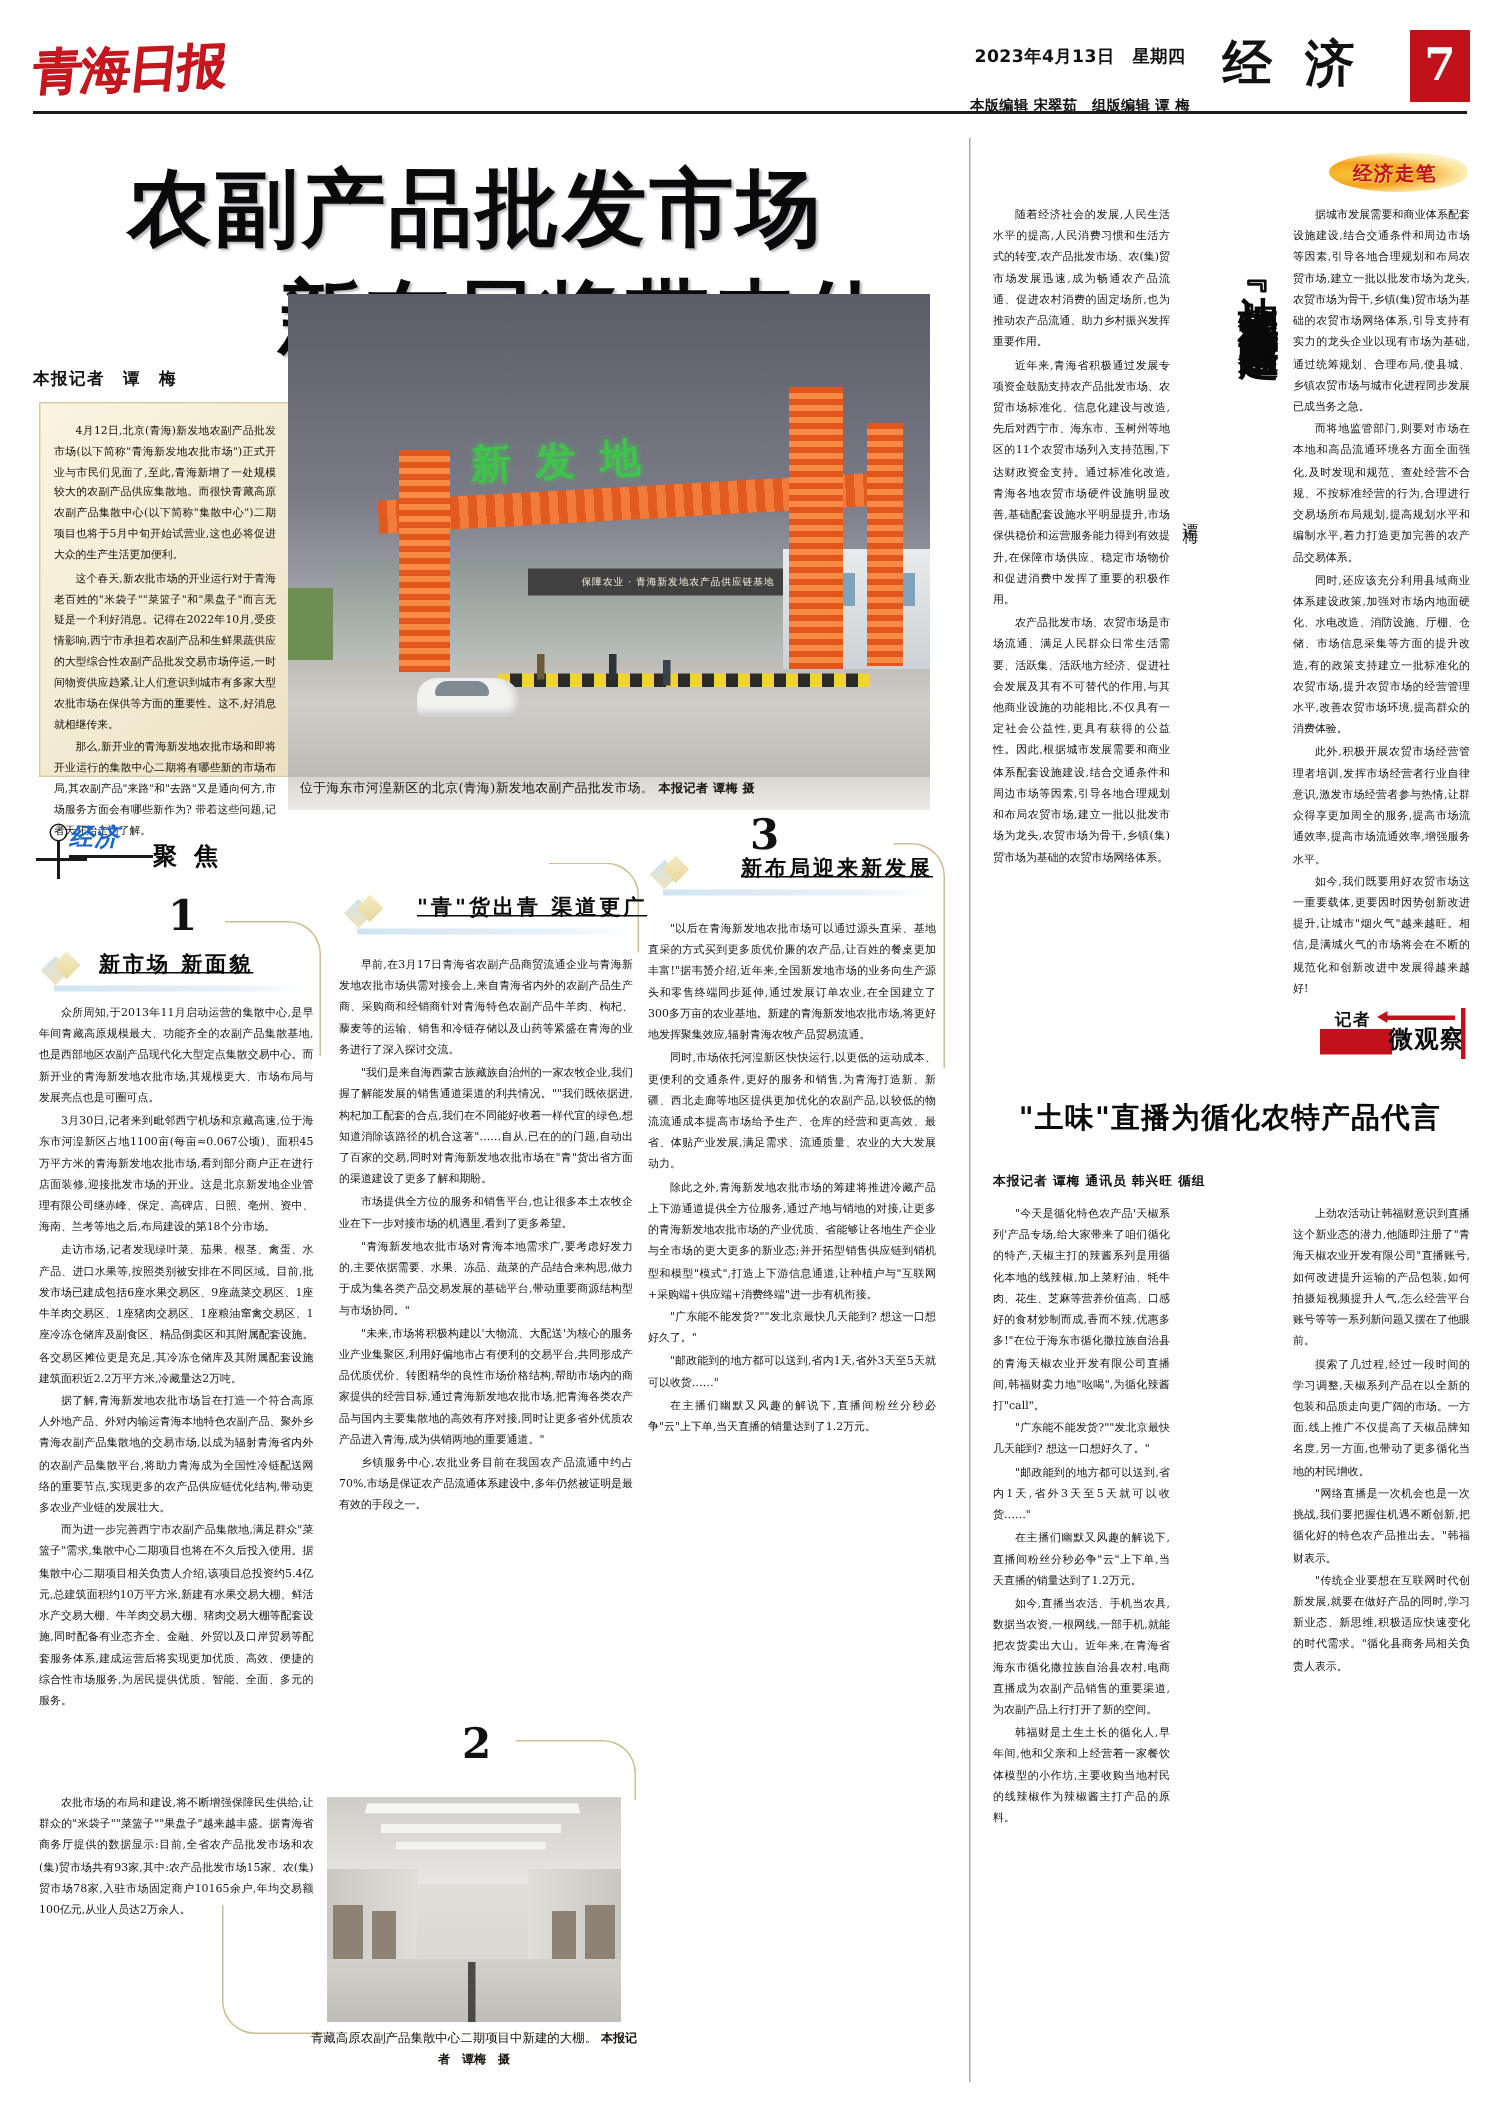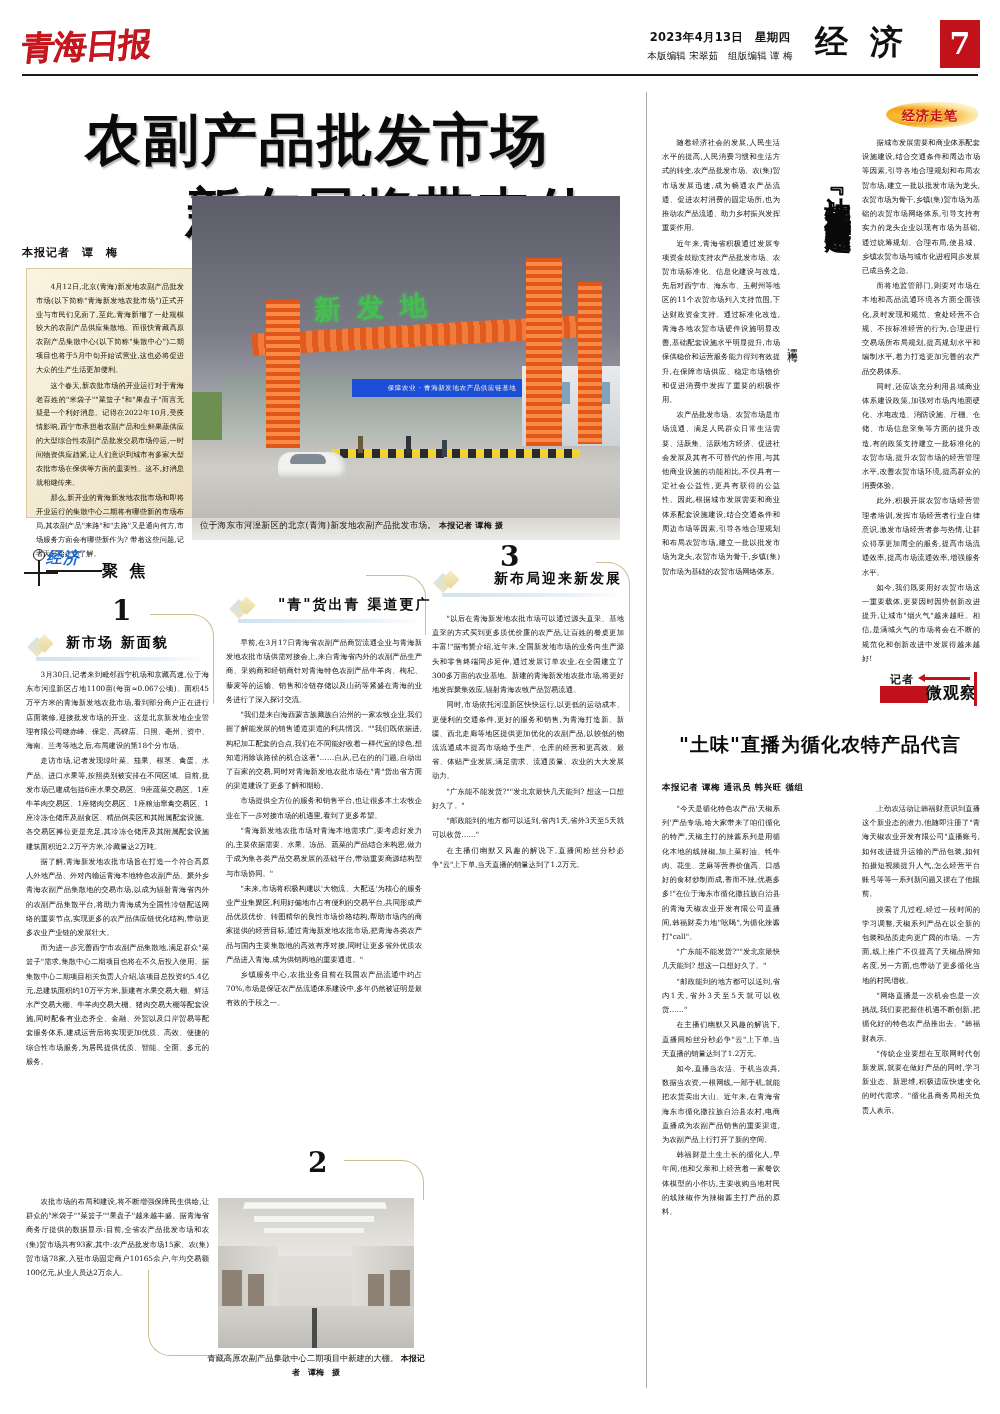--- a/index.html
+++ b/index.html
@@ -16,21 +16,21 @@
   .nameplate {
     position: absolute; left: 22px; top: 24px;
     font-family: "DejaVu Serif", "Liberation Serif", serif;
     font-size: 33px; font-weight: bold; color: #c7161d;
     letter-spacing: -1px;
     transform: skewX(-8deg) rotate(-2deg);
     text-shadow: 0.5px 0.5px 0 #a51218;
   }
   .mh-dateblock { position: absolute; left: 630px; top: 30px; width: 180px; text-align: center; }
   .mh-date { font-size: 11.5px; color: #111; font-weight: bold; letter-spacing: 0.3px; }
-  .mh-editors { font-size: 9.5px; color: #111; margin-top: 5px; font-weight: normal; letter-spacing: 0.2px; }
+  .mh-editors { font-size: 9.5px; color: #111; margin-top: 19px; font-weight: bold; letter-spacing: 0.2px; }
   .mh-section {
     position: absolute; left: 815px; top: 20px;
     font-family: "DejaVu Serif", "Liberation Serif", serif;
     font-size: 33px; font-weight: bold; color: #111; letter-spacing: 22px;
   }
   .mh-pagenum {
     position: absolute; left: 940px; top: 20px;
     width: 40px; height: 48px; background: #c1121c;
     color: #fff; font-family: "DejaVu Serif","Liberation Serif",serif;
     font-size: 30px; font-weight: bold; text-align: center; line-height: 48px;
@@ -64,21 +64,21 @@
     font-size: 7.2px; line-height: 1.92; color: #14100a; text-align: justify;
     text-indent: 2em;
   }
   .leadbox p { margin-bottom: 2px; text-indent: 2em; }
 
   
   .photo1 { position: absolute; left: 192px; top: 196px; width: 428px; height: 322px; overflow: hidden; }
   .ph1-sky { position: absolute; inset: 0; background: linear-gradient(#5b5c68 0%, #7a7b86 42%, #9fa0a9 62%, #b8b8bd 80%, #c8c8cc 100%); }
   .ph1-ground { position: absolute; left: 0; top: 238px; width: 428px; height: 84px; background: linear-gradient(#b9b7b2, #cfcdc8 40%, #bdbbb6 100%); }
   .ph1-shed { position: absolute; left: 30px; top: 178px; width: 370px; height: 66px; background: linear-gradient(#8d9894, #b9bfba); }
-  .ph1-greenband { position: absolute; left: 160px; top: 183px; width: 200px; height: 18px; background: #1d4ed8; }
+  .ph1-greenband { position: absolute; left: 160px; top: 183px; width: 200px; height: 18px; background: #404040; }
   .ph1-greenband span { color: #f2f0da; font-size: 6.5px; font-family: "DejaVu Serif","Liberation Serif",serif; display:block; text-align:center; line-height:18px; letter-spacing:0.6px;}
   .ph1-leftbuild { position: absolute; left: 0px; top: 196px; width: 70px; height: 48px; background: #6e8f52; }
   .ph1-rightbuild { position: absolute; left: 330px; top: 170px; width: 98px; height: 80px; background: linear-gradient(#e9eaec,#cdd2d6); }
   .ph1-rightwin { position: absolute; left: 352px; top: 186px; width: 26px; height: 22px; background: #7ea3bd; }
   .ph1-rightwin2 { position: absolute; left: 392px; top: 186px; width: 26px; height: 22px; background: #7ea3bd; }
   .ph1-beam { position: absolute; left: 60px; top: 128px; width: 350px; height: 22px;
      background: repeating-linear-gradient(90deg,#e25b1e 0 6px,#f07b3a 6px 12px); transform: rotate(-3.2deg); }
   .ph1-tower { position: absolute; background: repeating-linear-gradient(#e2561b 0 4px, #fa8b45 4px 8px); }
   .ph1-t1 { left: 74px; top: 104px; width: 34px; height: 148px; }
   .ph1-t2 { left: 334px; top: 62px; width: 36px; height: 188px; }
@@ -116,21 +116,21 @@
   
   .secnum { position: absolute; font-family: "DejaVu Serif","Liberation Serif",serif;
      font-size: 28px; font-weight: bold; color: #111; }
   .sechead { position: absolute; }
   .sechead .diamond { position: absolute; left: 0; top: 6px; width: 14px; height: 14px;
      background: linear-gradient(135deg,#cfe4f3,#f0e2b8); transform: rotate(45deg); }
   .sechead .diamond2 { position: absolute; left: 8px; top: 3px; width: 13px; height: 13px;
      background: linear-gradient(135deg,#f5ecc6,#e8d79a); transform: rotate(45deg); }
   .sechead .t { position: absolute; left: 36px; top: 0px;
      font-family:"DejaVu Serif","Liberation Serif",serif; font-size: 14px; font-weight: bold;
-     color: #0c0c0c; letter-spacing: 2px; white-space: nowrap; }
+     color: #0c0c0c; letter-spacing: 2px; white-space: nowrap; text-decoration: underline; }
   .sechead .ul { position: absolute; left: 6px; top: 23px; height: 4px;
      background: linear-gradient(90deg,#cfe3f2,#e8f1f8 70%, #ffffff); }
 
   
   .col { position: absolute; font-family: "DejaVu Serif","Liberation Serif",serif;
      font-size: 7.3px; line-height: 1.95; color: #121212; text-align: justify; }
   .col p { text-indent: 2em; margin-bottom: 1px; }
 
   
   .frame { position: absolute; border: 1.2px solid #cdbd92; }
@@ -262,20 +262,21 @@
 
   <div class="secnum" style="left:112px; top:594px;">1</div>
   <div class="frame fr-tr" style="left:150px; top:614px; width:64px; height:90px;"></div>
   <div class="sechead" style="left:30px; top:634px; width:180px;">
     <div class="diamond"></div>
     <div class="diamond2"></div>
     <div class="t">新市场 新面貌</div>
     <div class="ul" style="width:170px;"></div>
   </div>
   <div class="col" style="left:26px; top:668px; width:183px;">
+    <p>众所周知,于2013年11月启动运营的集散中心,是早年间青藏高原规模最大、功能齐全的农副产品集散基地,也是西部地区农副产品现代化大型定点集散交易中心。而新开业的青海新发地农批市场,其规模更大、市场布局与发展亮点也是可圈可点。</p>
     <p>3月30日,记者来到毗邻西宁机场和京藏高速,位于海东市河湟新区占地1100亩(每亩≈0.067公顷)、面积45万平方米的青海新发地农批市场,看到部分商户正在进行店面装修,迎接批发市场的开业。这是北京新发地企业管理有限公司继赤峰、保定、高碑店、日照、亳州、资中、海南、兰考等地之后,布局建设的第18个分市场。</p>
     <p>走访市场,记者发现绿叶菜、茄果、根茎、禽蛋、水产品、进口水果等,按照类别被安排在不同区域。目前,批发市场已建成包括6座水果交易区、9座蔬菜交易区、1座牛羊肉交易区、1座猪肉交易区、1座粮油窜禽交易区、1座冷冻仓储库及副食区、精品倒卖区和其附属配套设施。各交易区摊位更是充足,其冷冻仓储库及其附属配套设施建筑面积近2.2万平方米,冷藏量达2万吨。</p>
     <p>据了解,青海新发地农批市场旨在打造一个符合高原人外地产品、外对内输运青海本地特色农副产品、聚外乡青海农副产品集散地的交易市场,以成为辐射青海省内外的农副产品集散平台,将助力青海成为全国性冷链配送网络的重要节点,实现更多的农产品供应链优化结构,带动更多农业产业链的发展壮大。</p>
     <p>而为进一步完善西宁市农副产品集散地,满足群众"菜篮子"需求,集散中心二期项目也将在不久后投入使用。据集散中心二期项目相关负责人介绍,该项目总投资约5.4亿元,总建筑面积约10万平方米,新建有水果交易大棚、鲜活水产交易大棚、牛羊肉交易大棚、猪肉交易大棚等配套设施,同时配备有业态齐全、金融、外贸以及口岸贸易等配套服务体系,建成运营后将实现更加优质、高效、便捷的综合性市场服务,为居民提供优质、智能、全面、多元的服务。</p>
   </div>
   <div class="col" style="left:26px; top:1195px; width:183px;">
     <p>农批市场的布局和建设,将不断增强保障民生供给,让群众的"米袋子""菜篮子""果盘子"越来越丰盛。据青海省商务厅提供的数据显示:目前,全省农产品批发市场和农(集)贸市场共有93家,其中:农产品批发市场15家、农(集)贸市场78家,入驻市场固定商户10165余户,年均交易额100亿元,从业人员达2万余人。</p>
   </div>
   <div class="frame fr-bl" style="left:148px; top:1270px; width:68px; height:86px;"></div>
 
@@ -320,20 +321,21 @@
   <div class="frame fr-tr" style="left:596px; top:562px; width:34px; height:150px;"></div>
   <div class="sechead" style="left:436px; top:570px; width:200px;">
     <div class="diamond"></div>
     <div class="diamond2"></div>
     <div class="t" style="left:58px;">新布局迎来新发展</div>
     <div class="ul" style="width:180px;"></div>
   </div>
   <div class="col" style="left:432px; top:612px; width:192px;">
     <p>"以后在青海新发地农批市场可以通过源头直采、基地直采的方式买到更多质优价廉的农产品,让百姓的餐桌更加丰富!"据韦赟介绍,近年来,全国新发地市场的业务向生产源头和零售终端同步延伸,通过发展订单农业,在全国建立了300多万亩的农业基地。新建的青海新发地农批市场,将更好地发挥聚集效应,辐射青海农牧产品贸易流通。</p>
     <p>同时,市场依托河湟新区快快运行,以更低的运动成本、更便利的交通条件,更好的服务和销售,为青海打造新、新疆、西北走廊等地区提供更加优化的农副产品,以较低的物流流通成本提高市场给予生产、仓库的经营和更高效、最省、体贴产业发展,满足需求、流通质量、农业的大大发展动力。</p>
+    <p>除此之外,青海新发地农批市场的筹建将推进冷藏产品上下游通道提供全方位服务,通过产地与销地的对接,让更多的青海新发地农批市场的产业优质、省能够让各地生产企业与全市场的更大更多的新业态;并开拓型销售供应链到销机型和模型"模式",打造上下游信息通道,让种植户与"互联网+采购端+供应端+消费终端"进一步有机衔接。</p>
     <p>"广东能不能发货?""发北京最快几天能到? 想这一口想好久了。"</p>
     <p>"邮政能到的地方都可以送到,省内1天,省外3天至5天就可以收货……"</p>
     <p>在主播们幽默又风趣的解说下,直播间粉丝分秒必争"云"上下单,当天直播的销量达到了1.2万元。</p>
   </div>
 
   <div class="vdiv" style="left:646px; top:92px; height:1296px;"></div>
 
   <div class="zoubi-badge">
     <div class="zb-swoosh"></div>
     <div class="zb-text">经济走笔</div>

